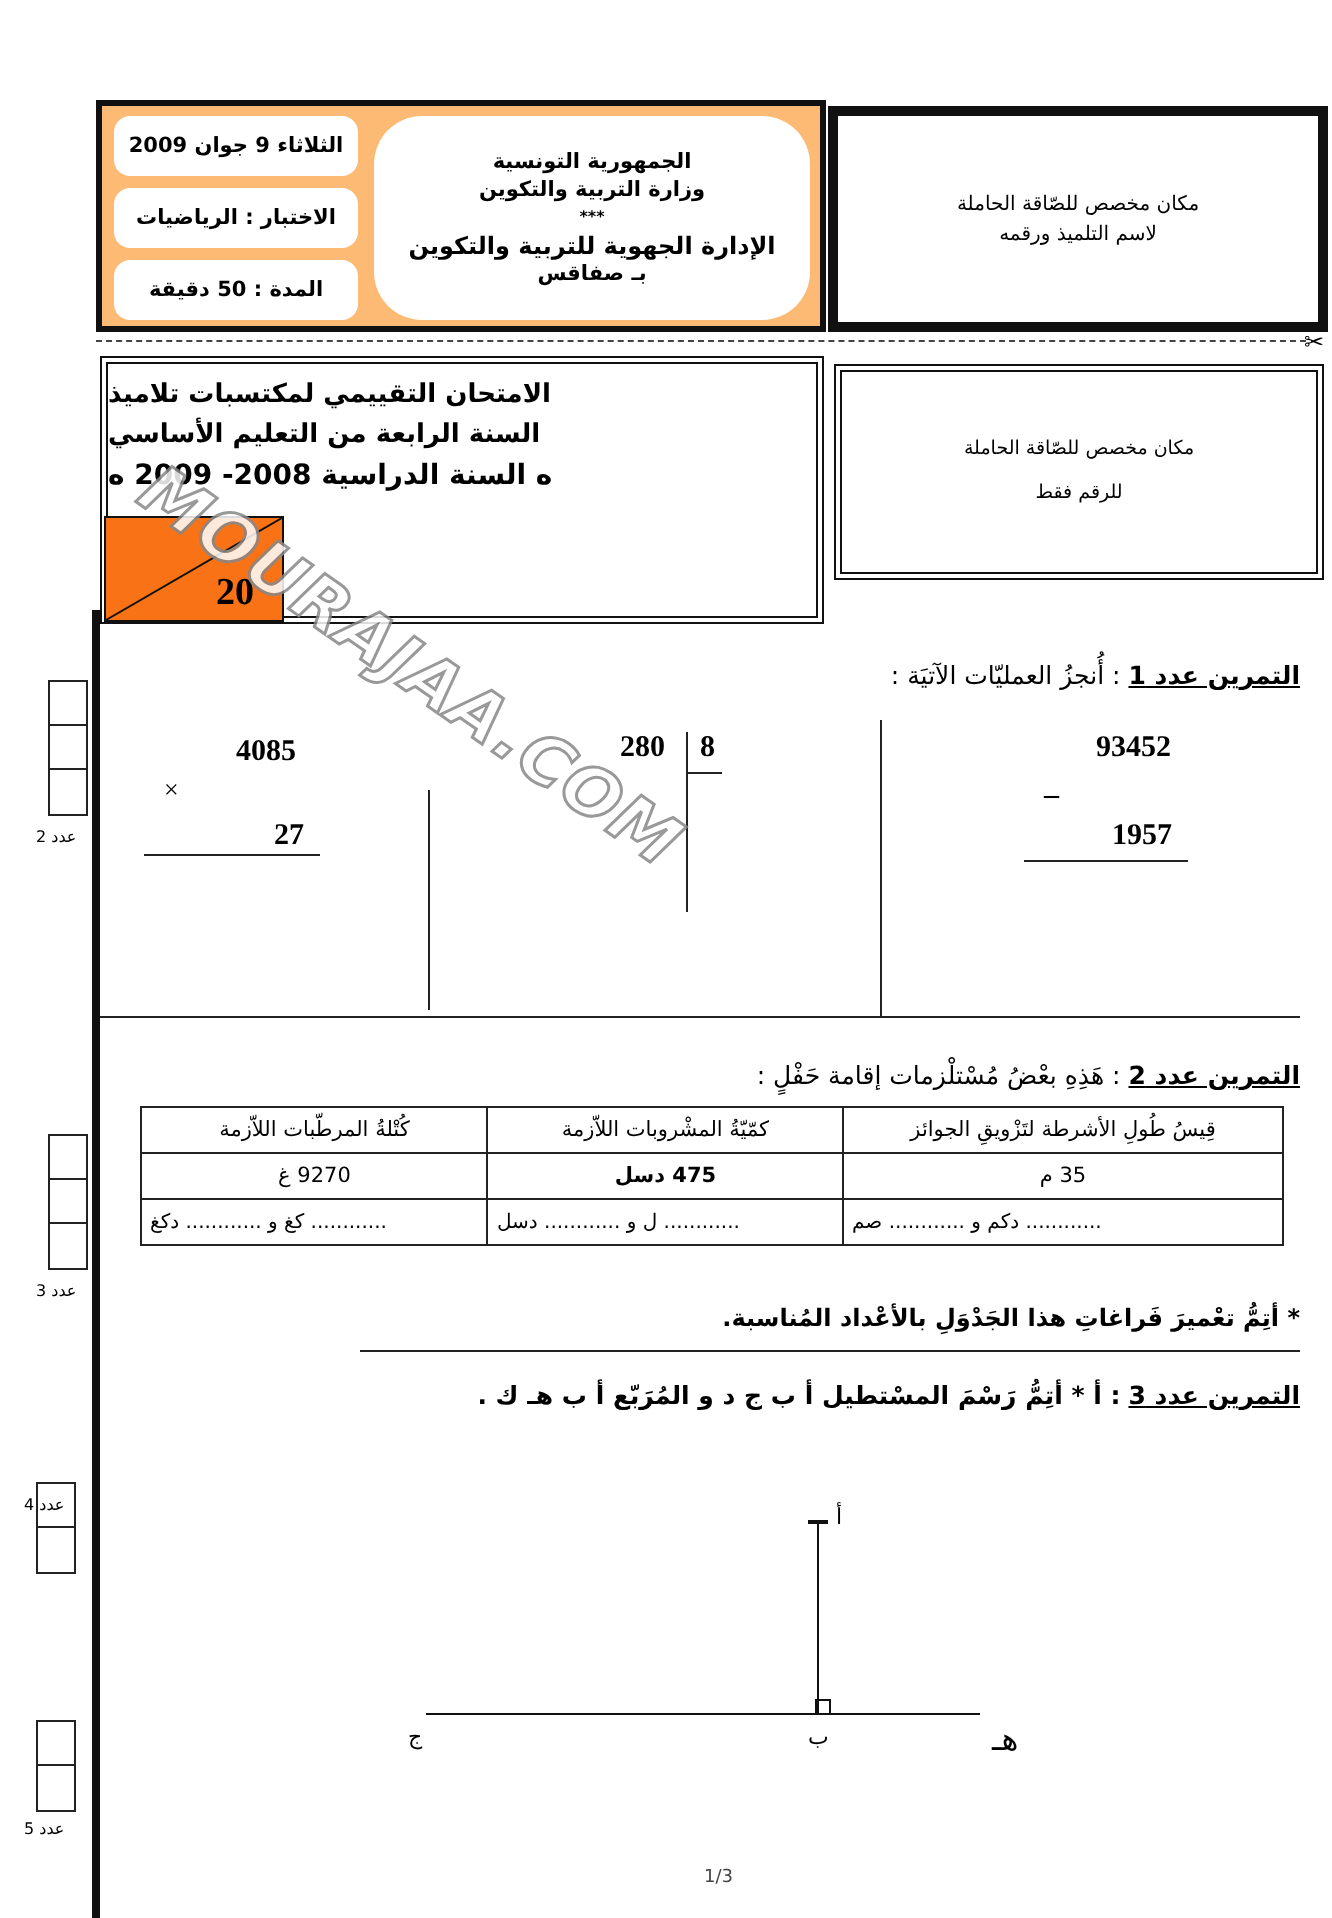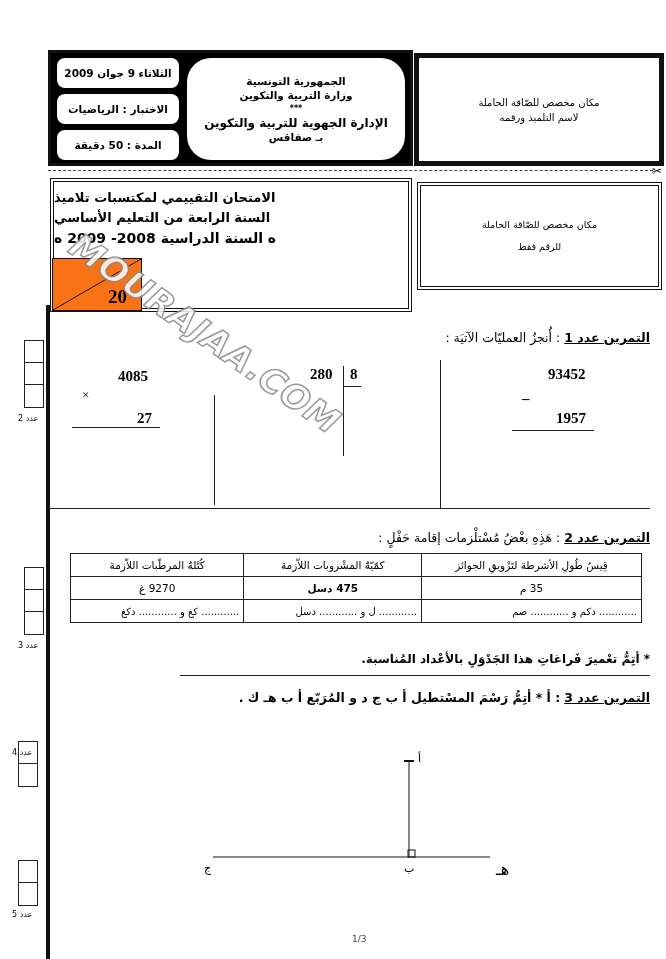--- a/index.html
+++ b/index.html
@@ -4,21 +4,21 @@
 <style>
   html, body { margin: 0; padding: 0; background: #ffffff; }
   body { width: 666px; height: 959px; position: relative; overflow: hidden;
          font-family: "DejaVu Sans", sans-serif; color: #000; }
   .abs { position: absolute; }
   .rtl { direction: rtl; }
   .bold { font-weight: bold; }
 
   
   .hdr-left { left: 48px; top: 50px; width: 365px; height: 116px;
-              border: 3px solid #111; background: #000000;
+              border: 3px solid #111; background: #fdba74;
               box-sizing: border-box; }
   .pill { position: absolute; background: #fff; border-radius: 8px;
           display: flex; align-items: center; justify-content: center;
           font-size: 10.5px; font-weight: bold; direction: rtl; }
   .p1 { left: 6px; top: 5px; width: 122px; height: 30px; }
   .p2 { left: 6px; top: 41px; width: 122px; height: 30px; text-align: right; }
   .p3 { left: 6px; top: 77px; width: 122px; height: 30px; }
   .p-center { left: 136px; top: 5px; width: 218px; height: 102px;
               flex-direction: column; font-size: 10.5px; line-height: 14px;
               border-radius: 24px; }
@@ -57,21 +57,21 @@
   .ex-title { direction: rtl; font-size: 12.5px; }
   .ex-title .lbl { font-weight: bold; text-decoration: underline; }
 
   .num { font-family: "Liberation Serif", serif; font-weight: bold; font-size: 15px; }
   .vline { width: 1px; background: #222; }
   .hline { height: 1px; background: #222; }
 
   table.ex2 { position: absolute; left: 70px; top: 553px; width: 572px;
               border-collapse: collapse; direction: rtl; font-size: 10.5px; }
   table.ex2 td { border: 1px solid #222; height: 22px; text-align: center; padding: 0 4px; }
-  table.ex2 td.fill { font-size: 10px; text-align: right; }
+  table.ex2 td.fill { font-size: 10px; text-align: left; }
 
   .mark-box { border: 1px solid #222; background: #fff; }
   .mark-lbl { font-size: 8px; direction: rtl; }
 </style>
 </head>
 <body>
 
 <div class="abs hdr-left">
   <div class="pill p1">الثلاثاء 9 جوان 2009</div>
   <div class="pill p2">الاختبار : الرياضيات</div>

